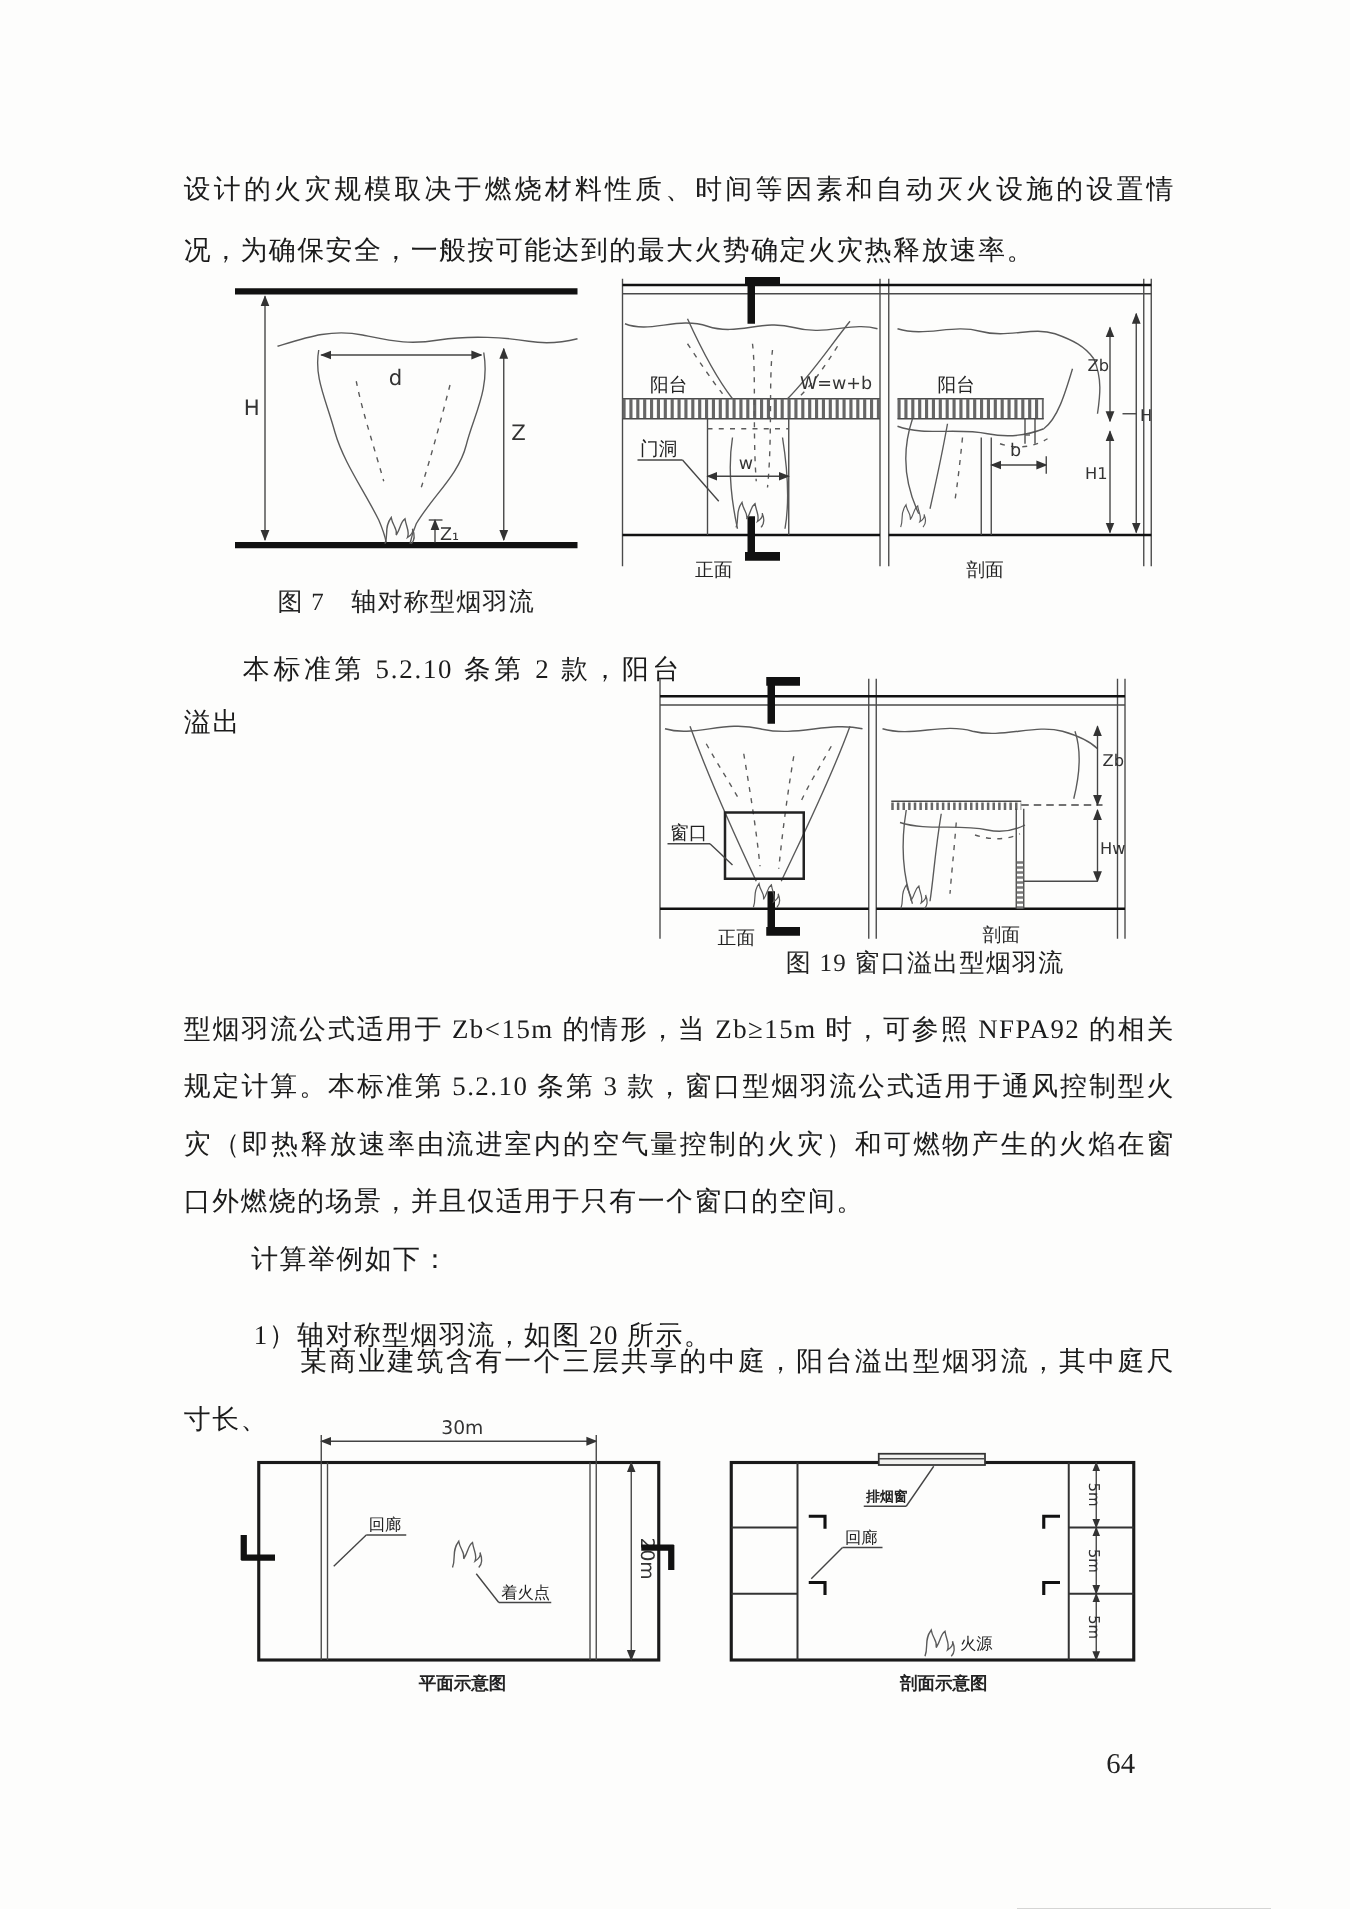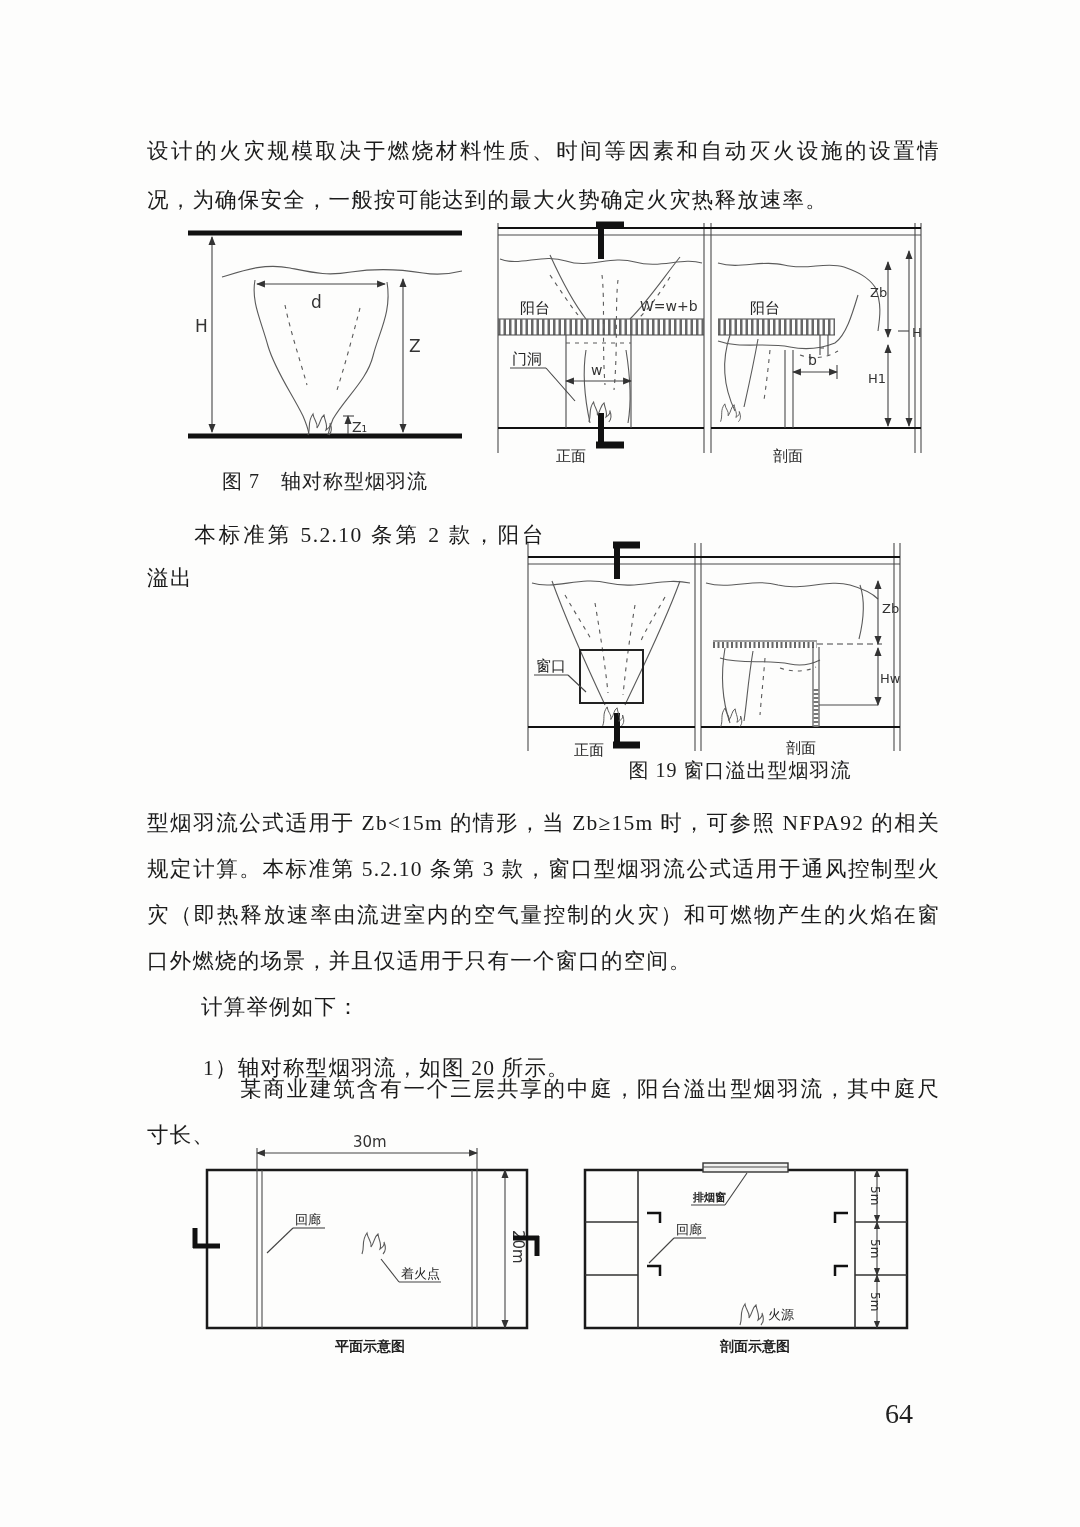--- a/index.html
+++ b/index.html
@@ -10,21 +10,21 @@
   }
   .body-text{
     position:absolute;font-size:21.5px;letter-spacing:1.2px;
     text-align:justify;line-height:46px;color:#1b1b1b;
   }
   .cap{
     position:absolute;font-size:20px;letter-spacing:1px;color:#222;
     text-align:center;
   }
   .clause-num{font-weight:bold;letter-spacing:2px;}
-  .pagenum{position:absolute;left:885px;top:1398px;font-size:28px;color:#222;}
+  .pagenum{position:absolute;left:885px;top:1398px;font-size:23px;color:#222;}
   svg{position:absolute;overflow:visible;}
   svg text{font-family:"Liberation Serif","DejaVu Serif",serif;fill:#222;}
   svg text.cad{font-family:"DejaVu Sans","Liberation Sans",sans-serif;fill:#333;}
   svg text.sub{font-weight:bold;}
   .thin{stroke:#4a4a4a;stroke-width:1.1;fill:none;}
   .dim{stroke:#444;stroke-width:1.1;fill:none;}
   .smoke{stroke:#5a5a5a;stroke-width:1.1;fill:none;}
   .smoked{stroke:#5a5a5a;stroke-width:1.1;fill:none;stroke-dasharray:4 5;}
   .thick{stroke:#111;fill:none;}
 </style>

